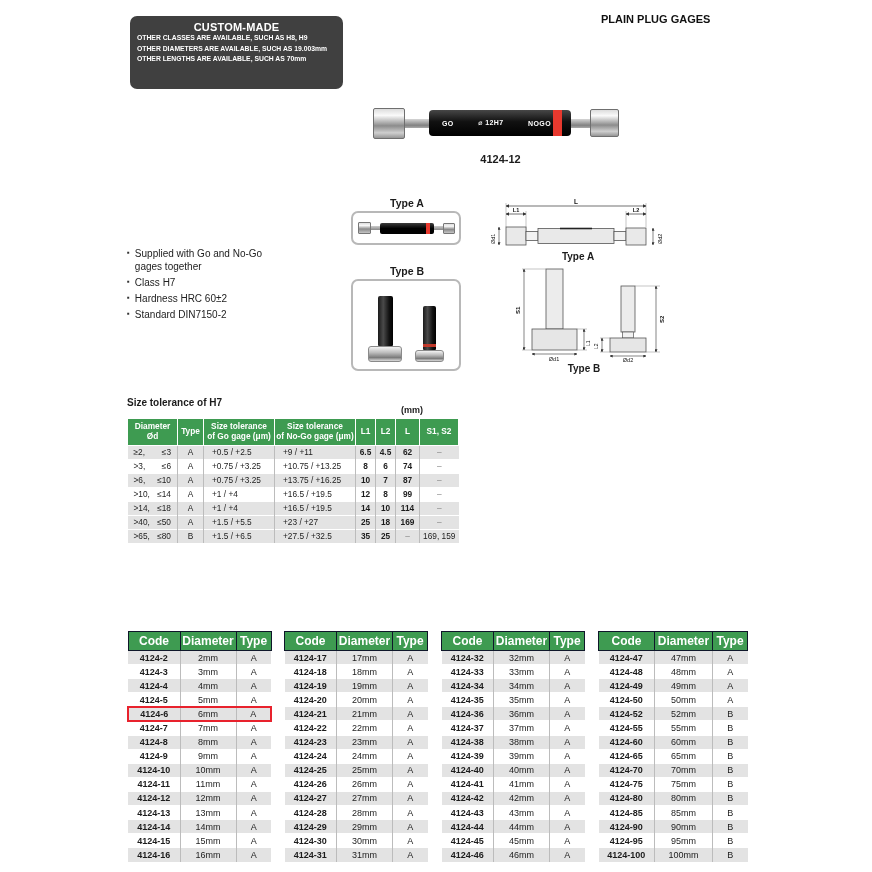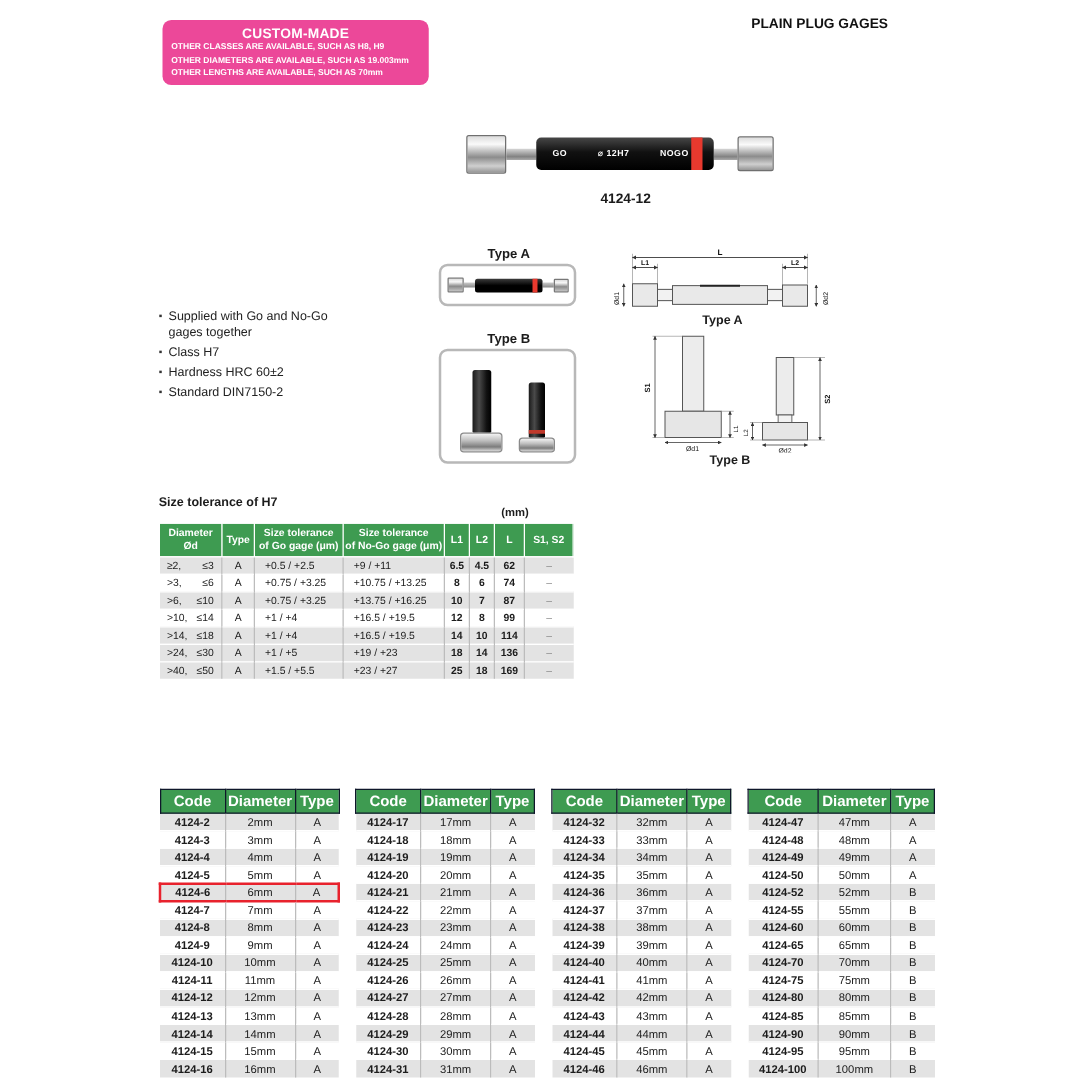--- a/index.html
+++ b/index.html
@@ -1,22 +1,22 @@
 <!DOCTYPE html>
 <html><head>
 <meta charset="utf-8">
 <style>
   * { margin:0; padding:0; box-sizing:border-box; }
   html,body { background:#fff; }
   body { font-family:"Liberation Sans","DejaVu Sans",sans-serif; color:#1c1c1c; }
   .page { position:relative; width:872px; height:872px; background:#fff; overflow:hidden; }
 
   
-  .banner { position:absolute; left:130px; top:16px; width:213px; background:#ec4899;
-            border-radius:7px; padding:5px 7px 3px; }
+  .banner { position:absolute; left:130px; top:16px; width:213px; background:#404040;
+            border-radius:7px; padding:5px 7px 24px; }
   .banner-title { text-align:center; color:#fff; font-weight:bold; font-size:11px; letter-spacing:.2px; }
   .banner-line { color:#fff; font-weight:bold; font-size:6.8px; line-height:1.55; white-space:nowrap; }
 
   
   .page-title { position:absolute; left:601px; top:13px; font-size:11px; font-weight:bold; color:#111; }
 
   
   .gage { position:absolute; left:373px; top:100px; width:255px; height:46px;
           display:flex; align-items:center; }
   .cap { border:1px solid #6f6f6f; border-radius:2px;
@@ -359,46 +359,46 @@
           <td class="tol">+1 / +4</td>
           <td class="tol">+16.5 / +19.5</td>
           <td class="num"><span>14</span></td>
           <td class="num"><span>10</span></td>
           <td class="num"><span>114</span></td>
           <td><span class="dash">–</span></td>
         </tr>
         <tr class="alt">
           <td class="dia">
             <div class="rng">
-              <span>&gt;24,</span>
-              <span>≤30</span>
-            </div>
-          </td>
-          <td>A</td>
-          <td class="tol">+1 / +5</td>
-          <td class="tol">+19 / +23</td>
-          <td class="num"><span>18</span></td>
-          <td class="num"><span>14</span></td>
-          <td class="num"><span>136</span></td>
-          <td><span class="dash">–</span></td>
-        </tr>
-        <tr class="alt">
-          <td class="dia">
-            <div class="rng">
               <span>&gt;40,</span>
               <span>≤50</span>
             </div>
           </td>
           <td>A</td>
           <td class="tol">+1.5 / +5.5</td>
           <td class="tol">+23 / +27</td>
           <td class="num"><span>25</span></td>
           <td class="num"><span>18</span></td>
           <td class="num"><span>169</span></td>
           <td><span class="dash">–</span></td>
+        </tr>
+        <tr class="alt">
+          <td class="dia">
+            <div class="rng">
+              <span>&gt;65,</span>
+              <span>≤80</span>
+            </div>
+          </td>
+          <td>B</td>
+          <td class="tol">+1.5 / +6.5</td>
+          <td class="tol">+27.5 / +32.5</td>
+          <td class="num"><span>35</span></td>
+          <td class="num"><span>25</span></td>
+          <td><span class="dash">–</span></td>
+          <td><span>169, 159</span></td>
         </tr>
       </tbody>
   </table>
 
   <table class="code-table ct1">
       <colgroup>
         <col style="width: 52px;">
         <col style="width: 56px;">
         <col style="width: 35px;">
       </colgroup>

